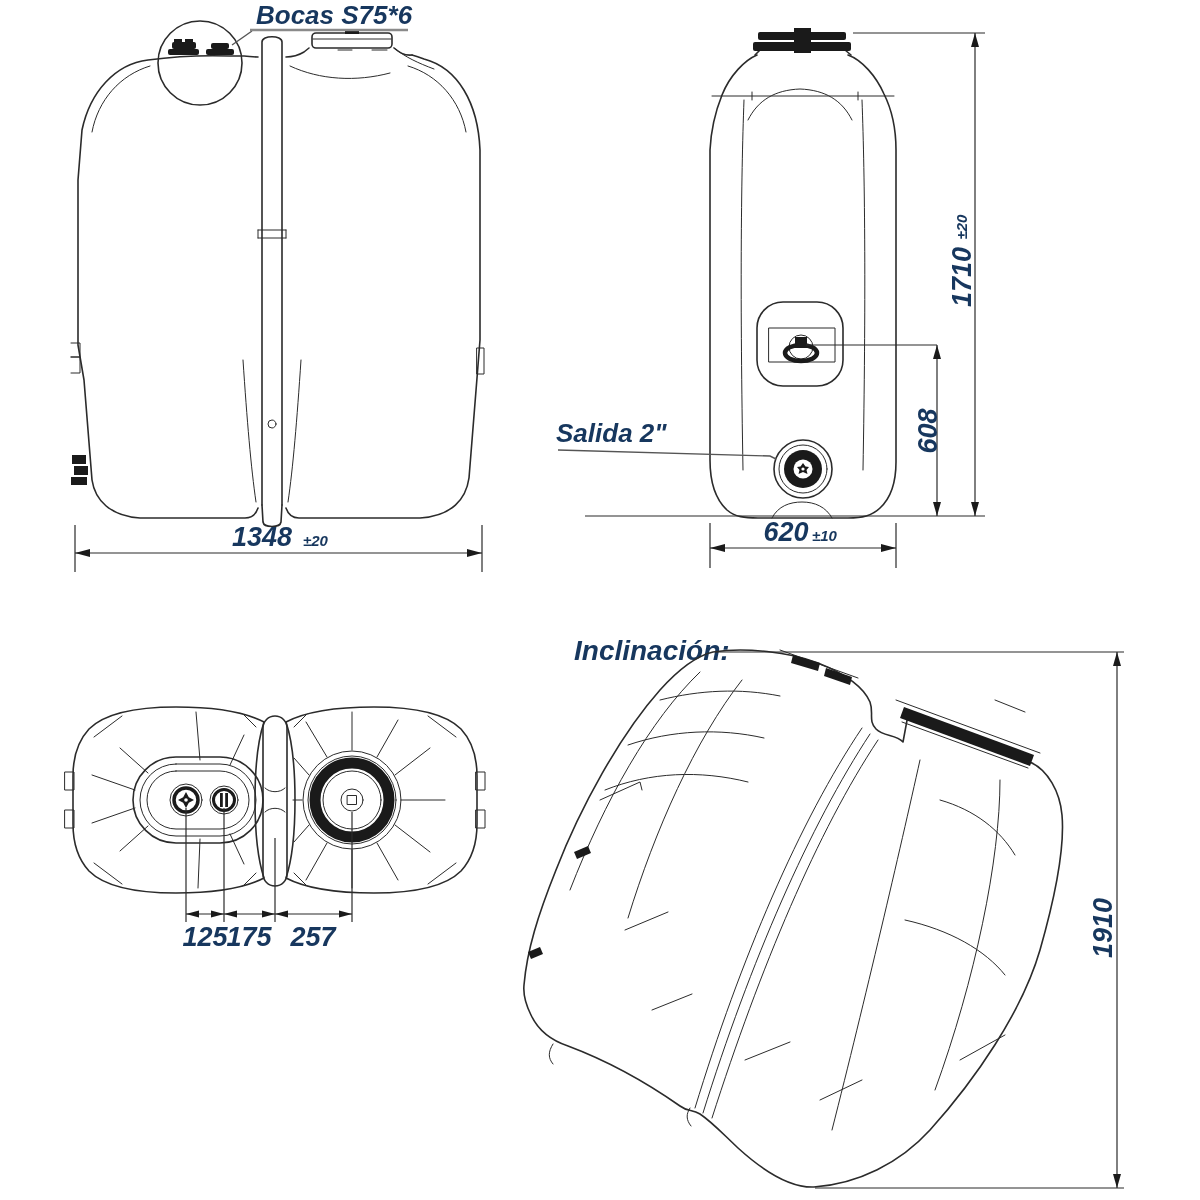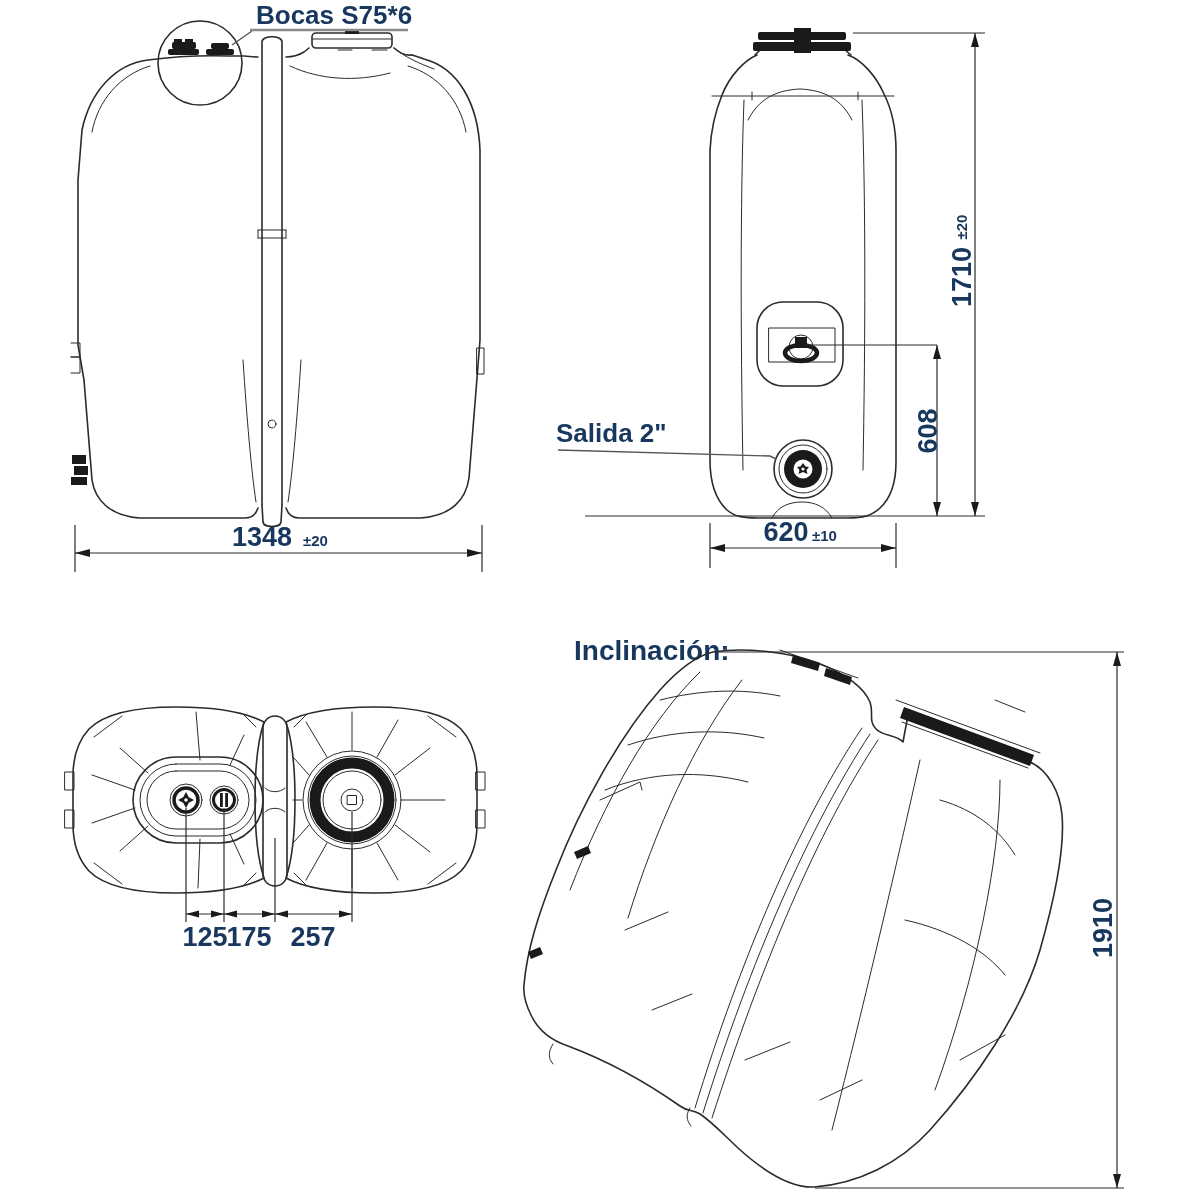--- a/index.html
+++ b/index.html
@@ -1,16 +1,16 @@
 <!DOCTYPE html>
 <html><head>
 <meta charset="utf-8">
 <style>
   html,body{margin:0;padding:0;background:#ffffff;}
-  .canvas{position:relative;width:1200px;height:1189px;background:#3b82f6;overflow:hidden;}
+  .canvas{position:relative;width:1200px;height:1189px;background:#3b82f6;overflow:hidden;font-style:italic;}
   svg{position:absolute;left:0;top:0;}
   .s{fill:none;stroke:#2b2b2b;stroke-width:1.6;stroke-linecap:round;stroke-linejoin:round;}
   .t{fill:none;stroke:#2b2b2b;stroke-width:1;stroke-linecap:round;stroke-linejoin:round;}
   .d{fill:none;stroke:#2b2b2b;stroke-width:1.2;stroke-linecap:butt;}
   .f{fill:#1a1a1a;stroke:none;}
   .ar{fill:#1a1a1a;stroke:none;}
   .lead{fill:none;stroke:#8a8a8a;stroke-width:2.5;}
   .lead2{fill:none;stroke:#555555;stroke-width:1.4;}
   text{font-family:"Liberation Sans", sans-serif;fill:#17375E;font-weight:600;}
   .big{font-size:27px;}

